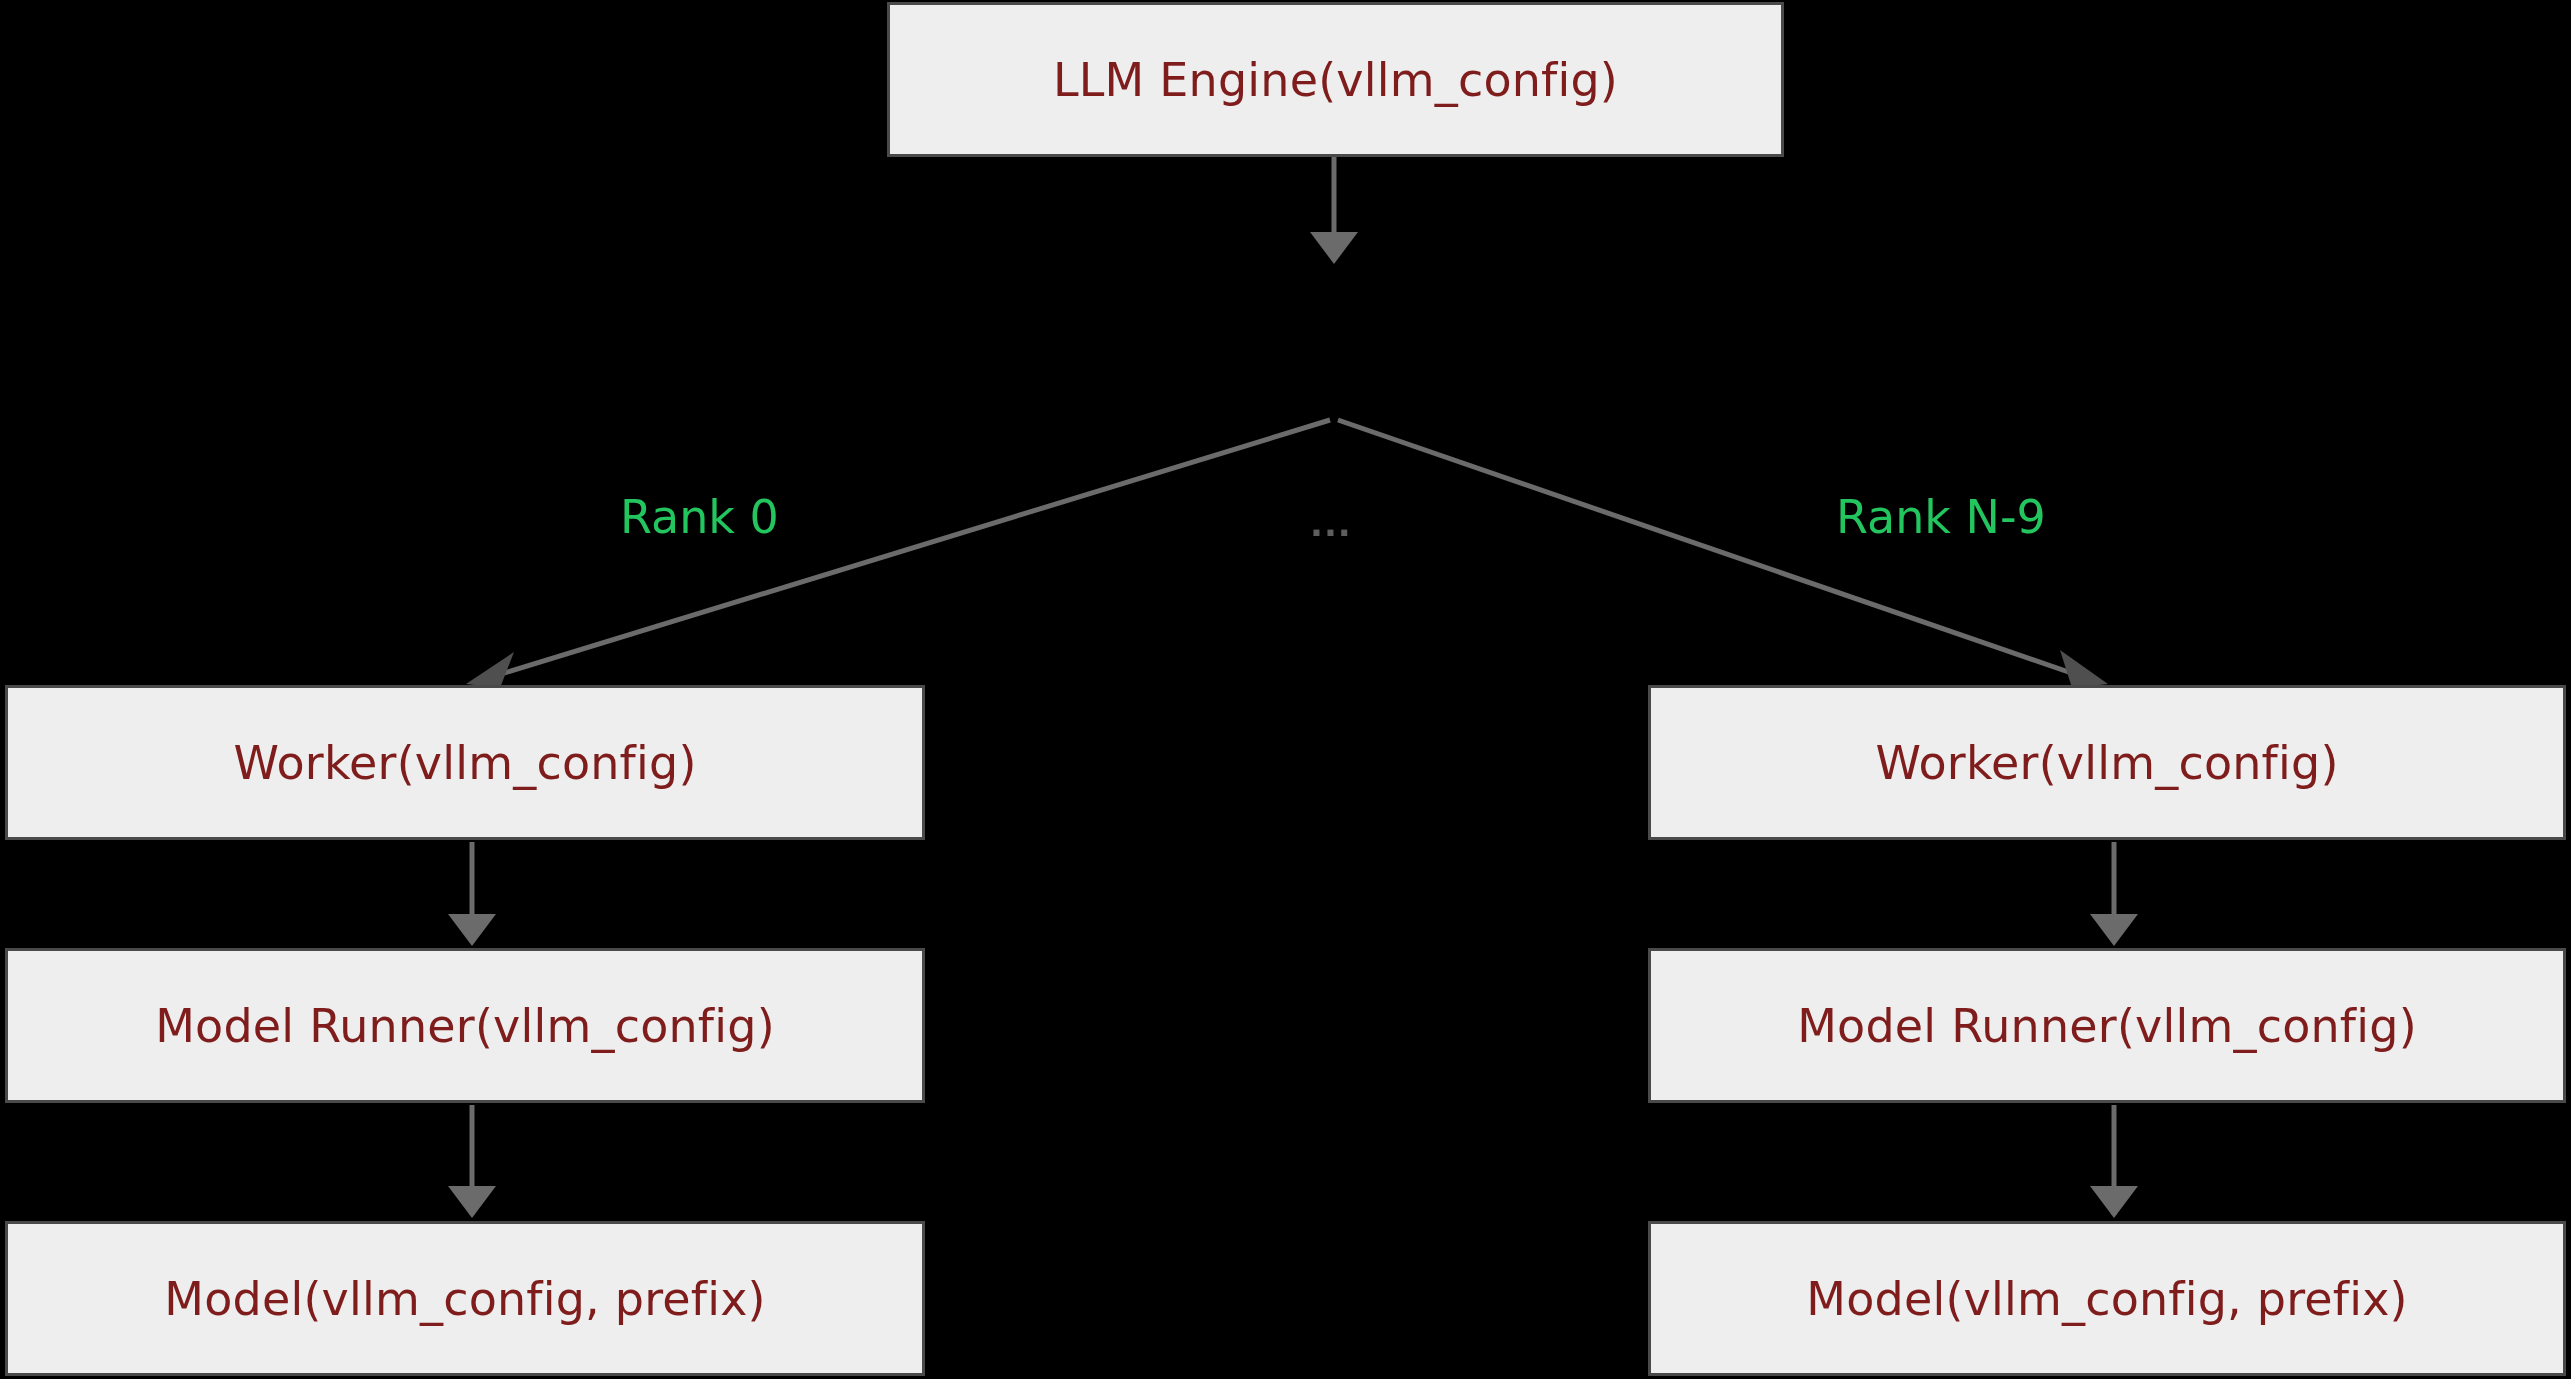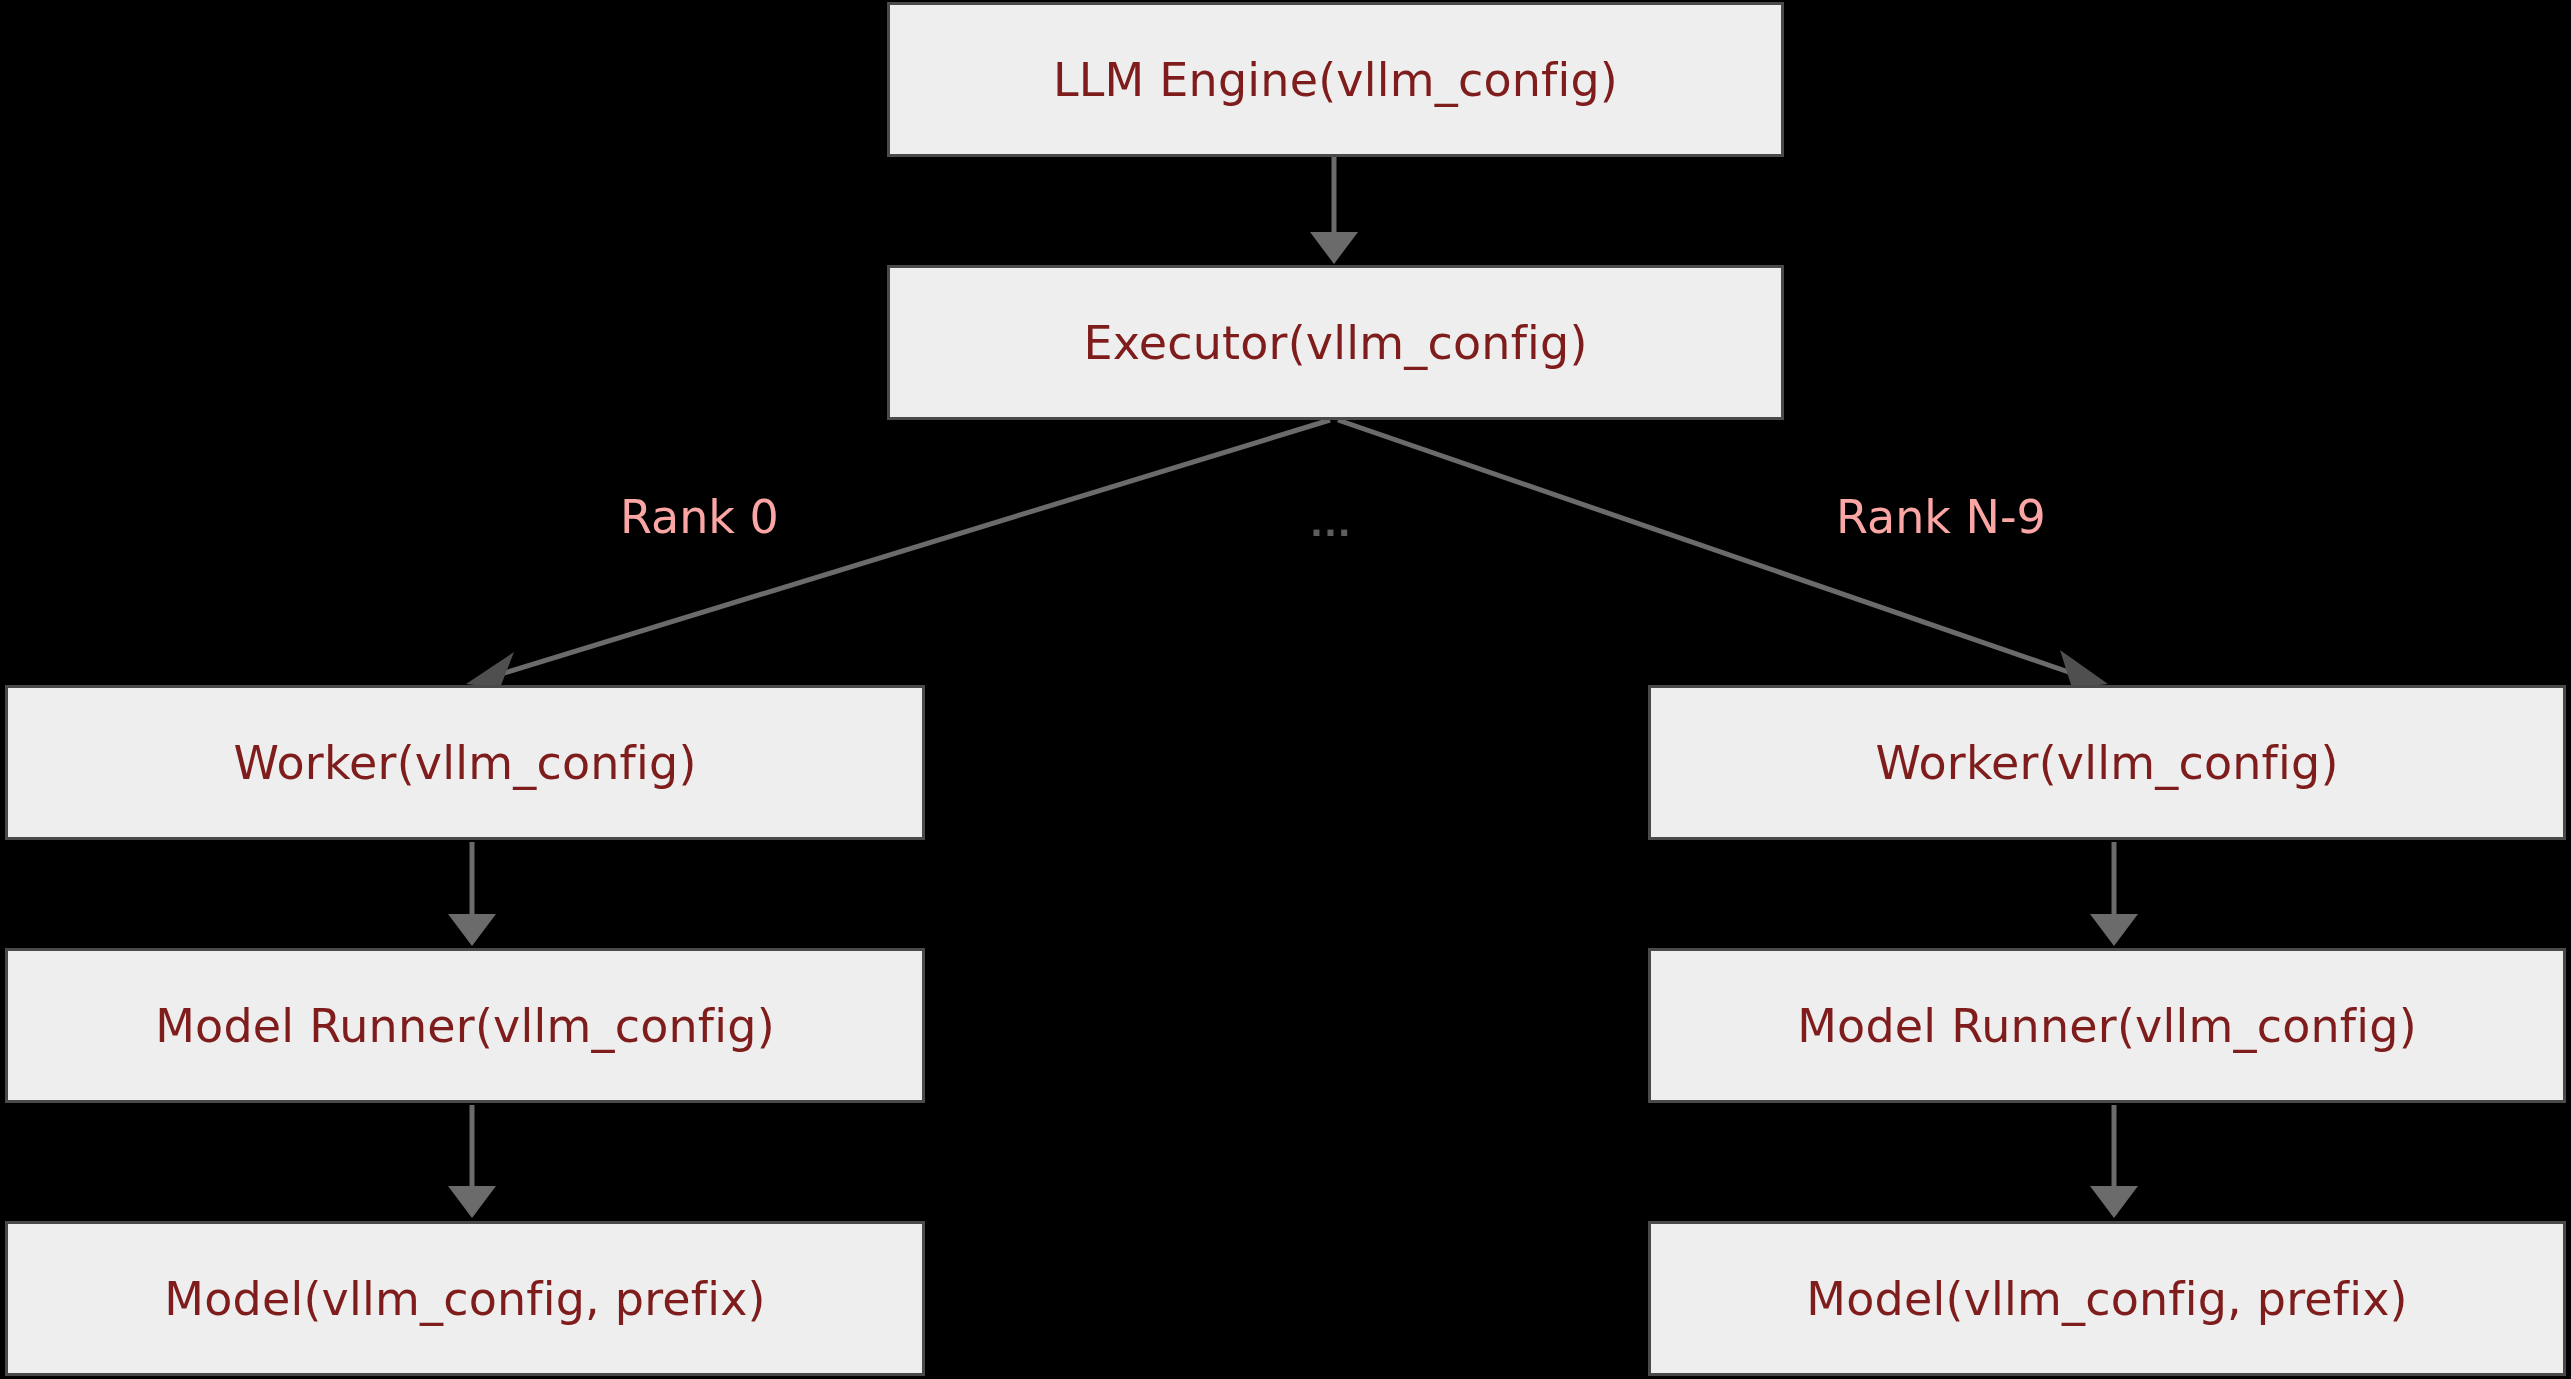--- a/index.html
+++ b/index.html
@@ -27,21 +27,21 @@
   .node-label {
     color: #7f1d1d;
     font-size: 46px;
     font-weight: 400;
     letter-spacing: 0.2px;
     white-space: nowrap;
     font-family: "DejaVu Sans", sans-serif;
   }
   .edge-label {
     position: absolute;
-    color: #fca5a5;
+    color: #22c55e;
     font-size: 46px;
     white-space: nowrap;
     font-family: "DejaVu Sans", sans-serif;
   }
   .edge-label.dots {
     font-size: 34px;
     letter-spacing: 1px;
     color: #5e5e5e;
     font-weight: 700;
   }
@@ -99,23 +99,20 @@
     <g>
       <line x1="2114" y1="1105" x2="2114" y2="1215" stroke="#6b6b6b" stroke-width="5"></line>
       <polygon points="2090,1186 2138,1186 2114,1218" fill="#6b6b6b"></polygon>
     </g>
   </svg>
 
   <div class="node" style="left:887px; top:2px; width:897px; height:155px;">
     <span class="node-label">LLM Engine(vllm_config)</span>
   </div>
 
-  <div class="node" style="left:887px; top:265px; width:897px; height:155px;">
-    <span class="node-label">Executor(vllm_config)</span>
-  </div>
 
   <div class="node" style="left:5px; top:685px; width:920px; height:155px;">
     <span class="node-label">Worker(vllm_config)</span>
   </div>
 
   <div class="node" style="left:5px; top:948px; width:920px; height:155px;">
     <span class="node-label">Model Runner(vllm_config)</span>
   </div>
 
   <div class="node" style="left:5px; top:1221px; width:920px; height:155px;">

